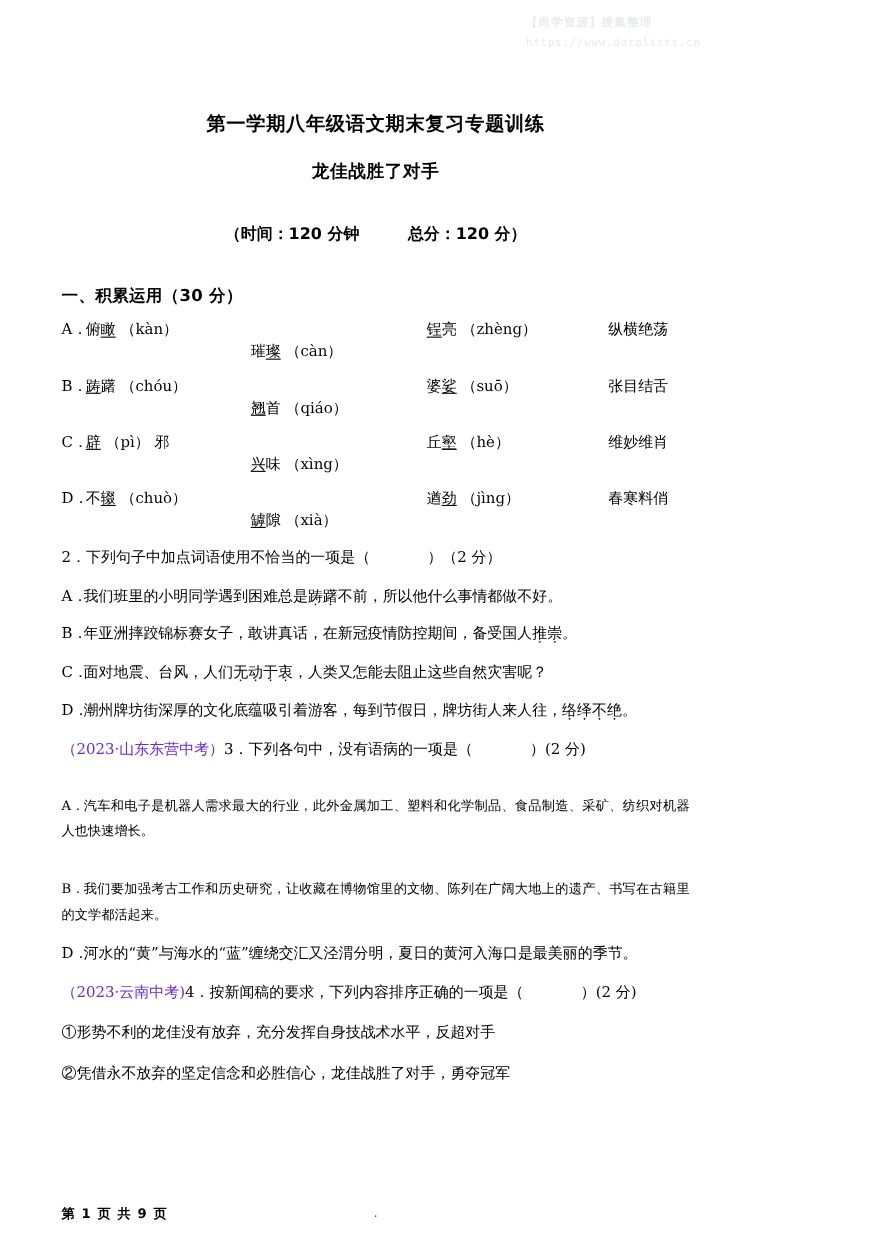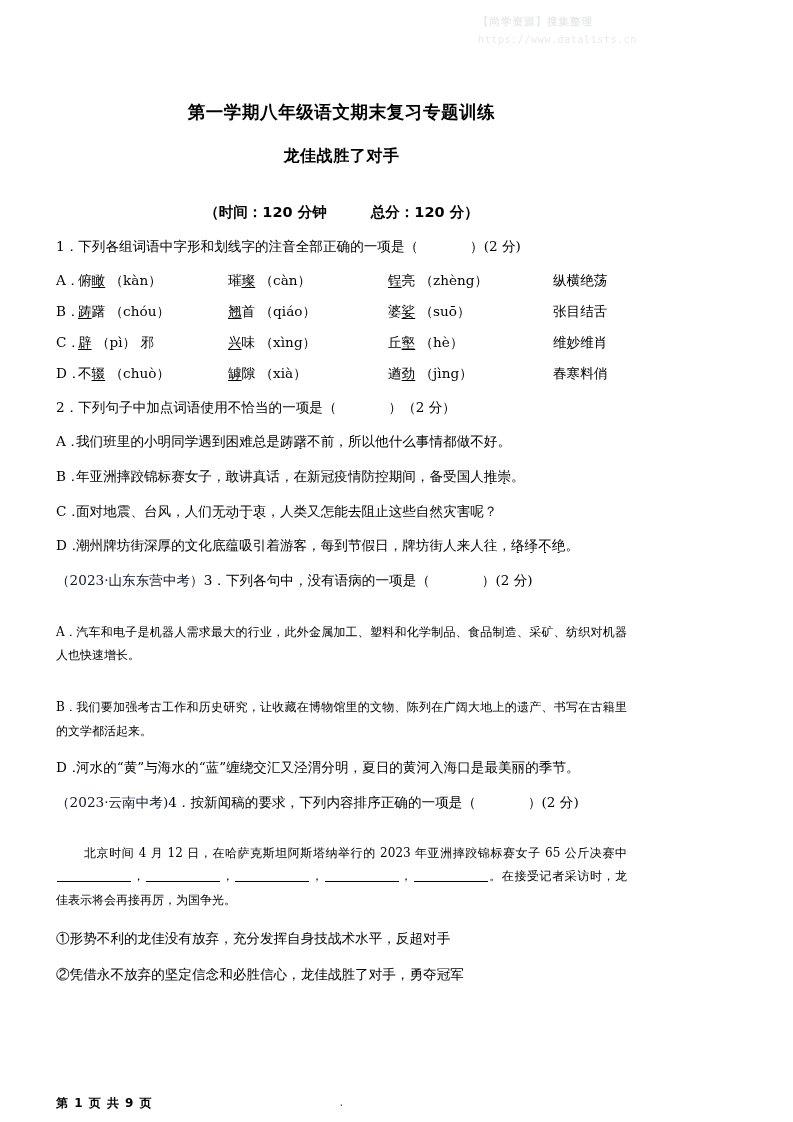--- a/index.html
+++ b/index.html
@@ -97,21 +97,21 @@
   .q-stem .paren-blank { display: inline-block; width: 52px; }
 
   .opt-row {
     display: flex;
     font-size: 13.6px;
     margin-top: 12px;
     line-height: 1.4;
   }
   .opt-row .col-label { width: 22px; flex: none; }
   .opt-row .col1 { width: 150px; flex: none; }
-  .opt-row .col2 { width: 160px; flex: none; }
+  .opt-row .col2 { width: 160px; flex: none; margin-top: 20px; }
   .opt-row .col3 { width: 165px; flex: none; }
   .opt-row .col4 { flex: none; }
   .py { font-family: "DejaVu Serif", "Liberation Serif", serif; }
   u.ul { text-decoration: underline; text-underline-offset: 2px; }
 
   .opt-line {
     font-size: 13.6px;
     line-height: 1.55;
   }
   .opt-line .lbl { display: inline-block; width: 20px; }
@@ -119,21 +119,21 @@
   .para {
     font-size: 12px;
     line-height: 1.95;
     margin-top: 29px;
     text-align: justify;
   }
   .para.indent { text-indent: 28px; }
   .para .lbl { display: inline-block; width: 20px; }
 
   .redtag {
-    color: #0f172a;
+    color: #6d28d9;
   }
 
   .blank-line {
     display: inline-block;
     border-bottom: 1.2px solid #000;
     width: 74px;
     height: 13px;
     vertical-align: -2px;
     margin: 0 1px;
   }
@@ -188,24 +188,22 @@
   </div>
 
   <h1 class="doc-title">第一学期八年级语文期末复习专题训练</h1>
   <h2 class="doc-subtitle">龙佳战胜了对手</h2>
   <p class="doc-meta">
     <span>（时间：120 分钟</span>
     <span class="gap"></span>
     <span>总分：120 分）</span>
   </p>
 
-
-  <p class="q-stem">
-    <span>1．</span><span>下列各组词语中字形和划线字的注音全部正确的一项是（</span><span class="paren-blank"></span><span>）(2 分)</span>
-  </p>
+  <h3 class="section-title">一、积累运用（30 分）</h3>
+
 
   <div class="opt-row">
     <span class="col-label">A．</span>
     <span class="col1"><span>俯</span><u class="ul">瞰</u><span></span> <span class="py">（kàn）</span></span>
     <span class="col2"><span>璀</span><u class="ul">璨</u><span></span> <span class="py">（càn）</span></span>
     <span class="col3"><span></span><u class="ul">锃</u><span>亮</span> <span class="py">（zhèng）</span></span>
     <span class="col4">纵横绝荡</span>
   </div>
 
   <div class="opt-row">
@@ -260,23 +258,20 @@
     <span class="lbl">B．</span><span>我们要加强考古工作和历史研究，让收藏在博物馆里的文物、陈列在广阔大地上的遗产、书写在古籍里的文学都活起来。</span>
   </p>
   <p class="opt-line">
     <span class="lbl">D．</span><span>河水的“黄”与海水的“蓝”缠绕交汇又泾渭分明，夏日的黄河入海口是最美丽的季节。</span>
   </p>
 
   <p class="q-stem">
     <span class="redtag">（2023·云南中考)</span><span>4．</span><span>按新闻稿的要求，下列内容排序正确的一项是（</span><span class="paren-blank"></span><span>）(2 分)</span>
   </p>
 
-  <p class="para indent">
-    <span>北京时间 4 月 12 日，在哈萨克斯坦阿斯塔纳举行的 2023 年亚洲摔跤锦标赛女子 65 公斤决赛中</span><span class="blank-line"></span>，<span class="blank-line"></span>，<span class="blank-line"></span>，<span class="blank-line"></span>，<span class="blank-line"></span><span>。在接受记者采访时，龙佳表示将会再接再厉，为国争光。</span>
-  </p>
 
   <p class="item-line">①形势不利的龙佳没有放弃，充分发挥自身技战术水平，反超对手</p>
   <p class="item-line">②凭借永不放弃的坚定信念和必胜信心，龙佳战胜了对手，勇夺冠军</p>
 
   <div class="footer">
     <span class="page-num">第 1 页 共 9 页</span>
     <span class="center-dot">.</span>
   </div>
 
 </div>

